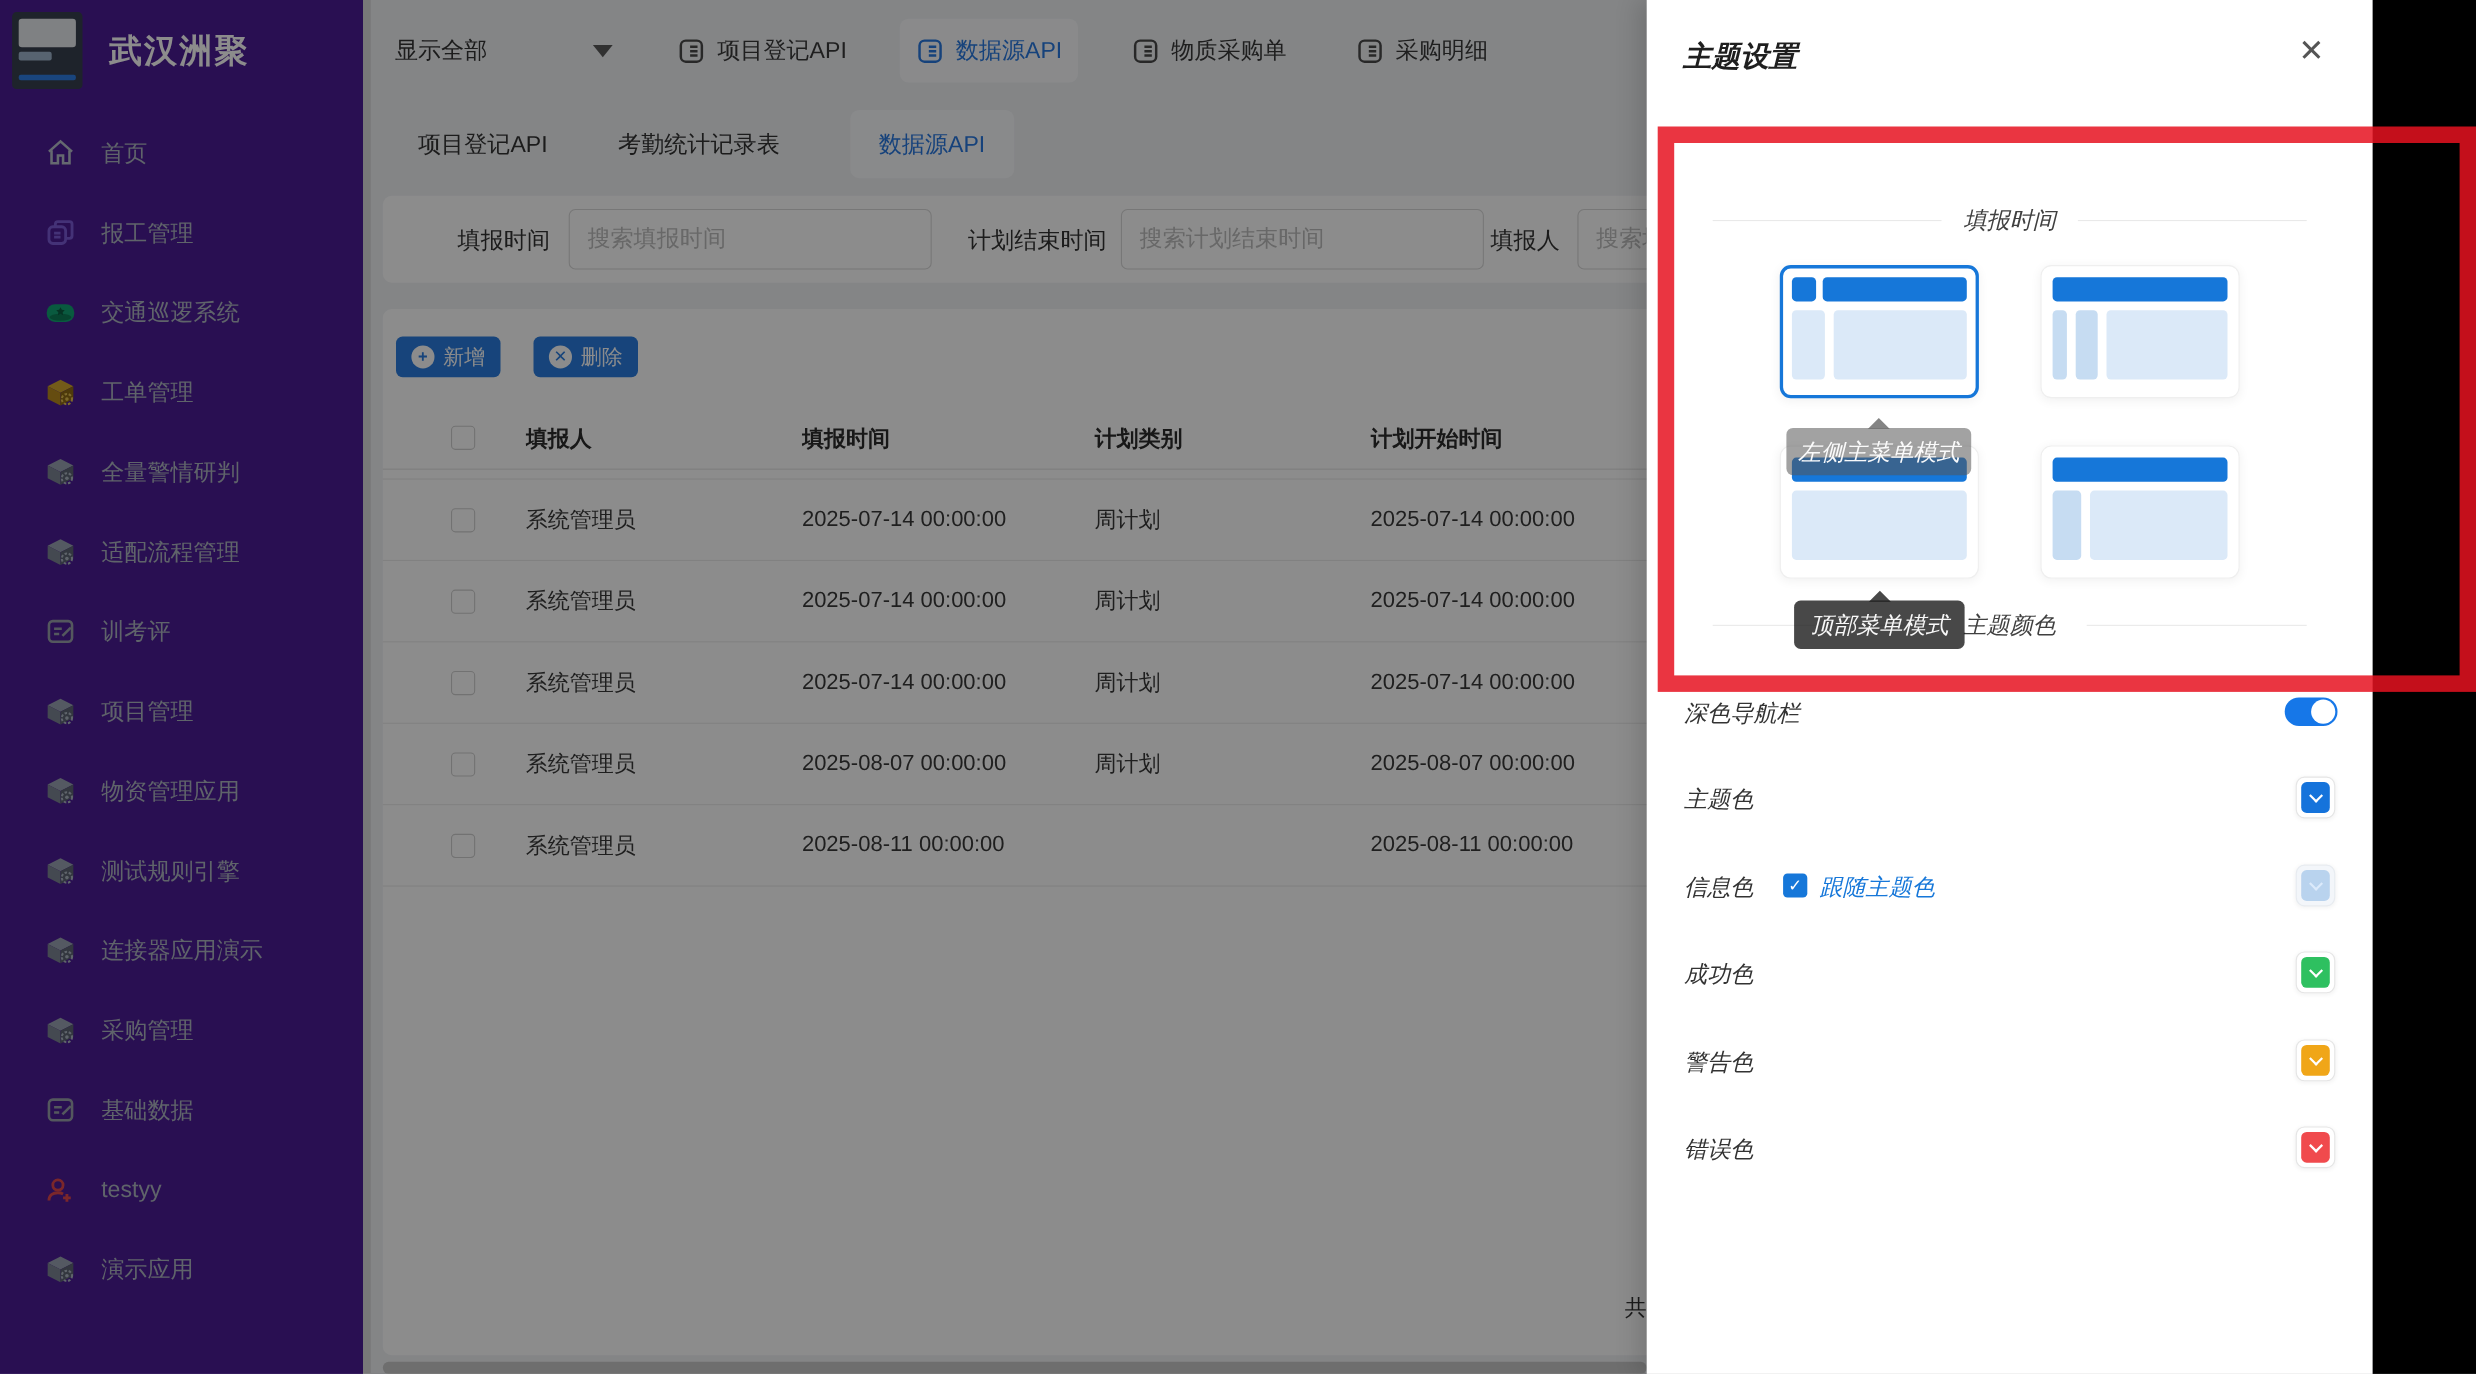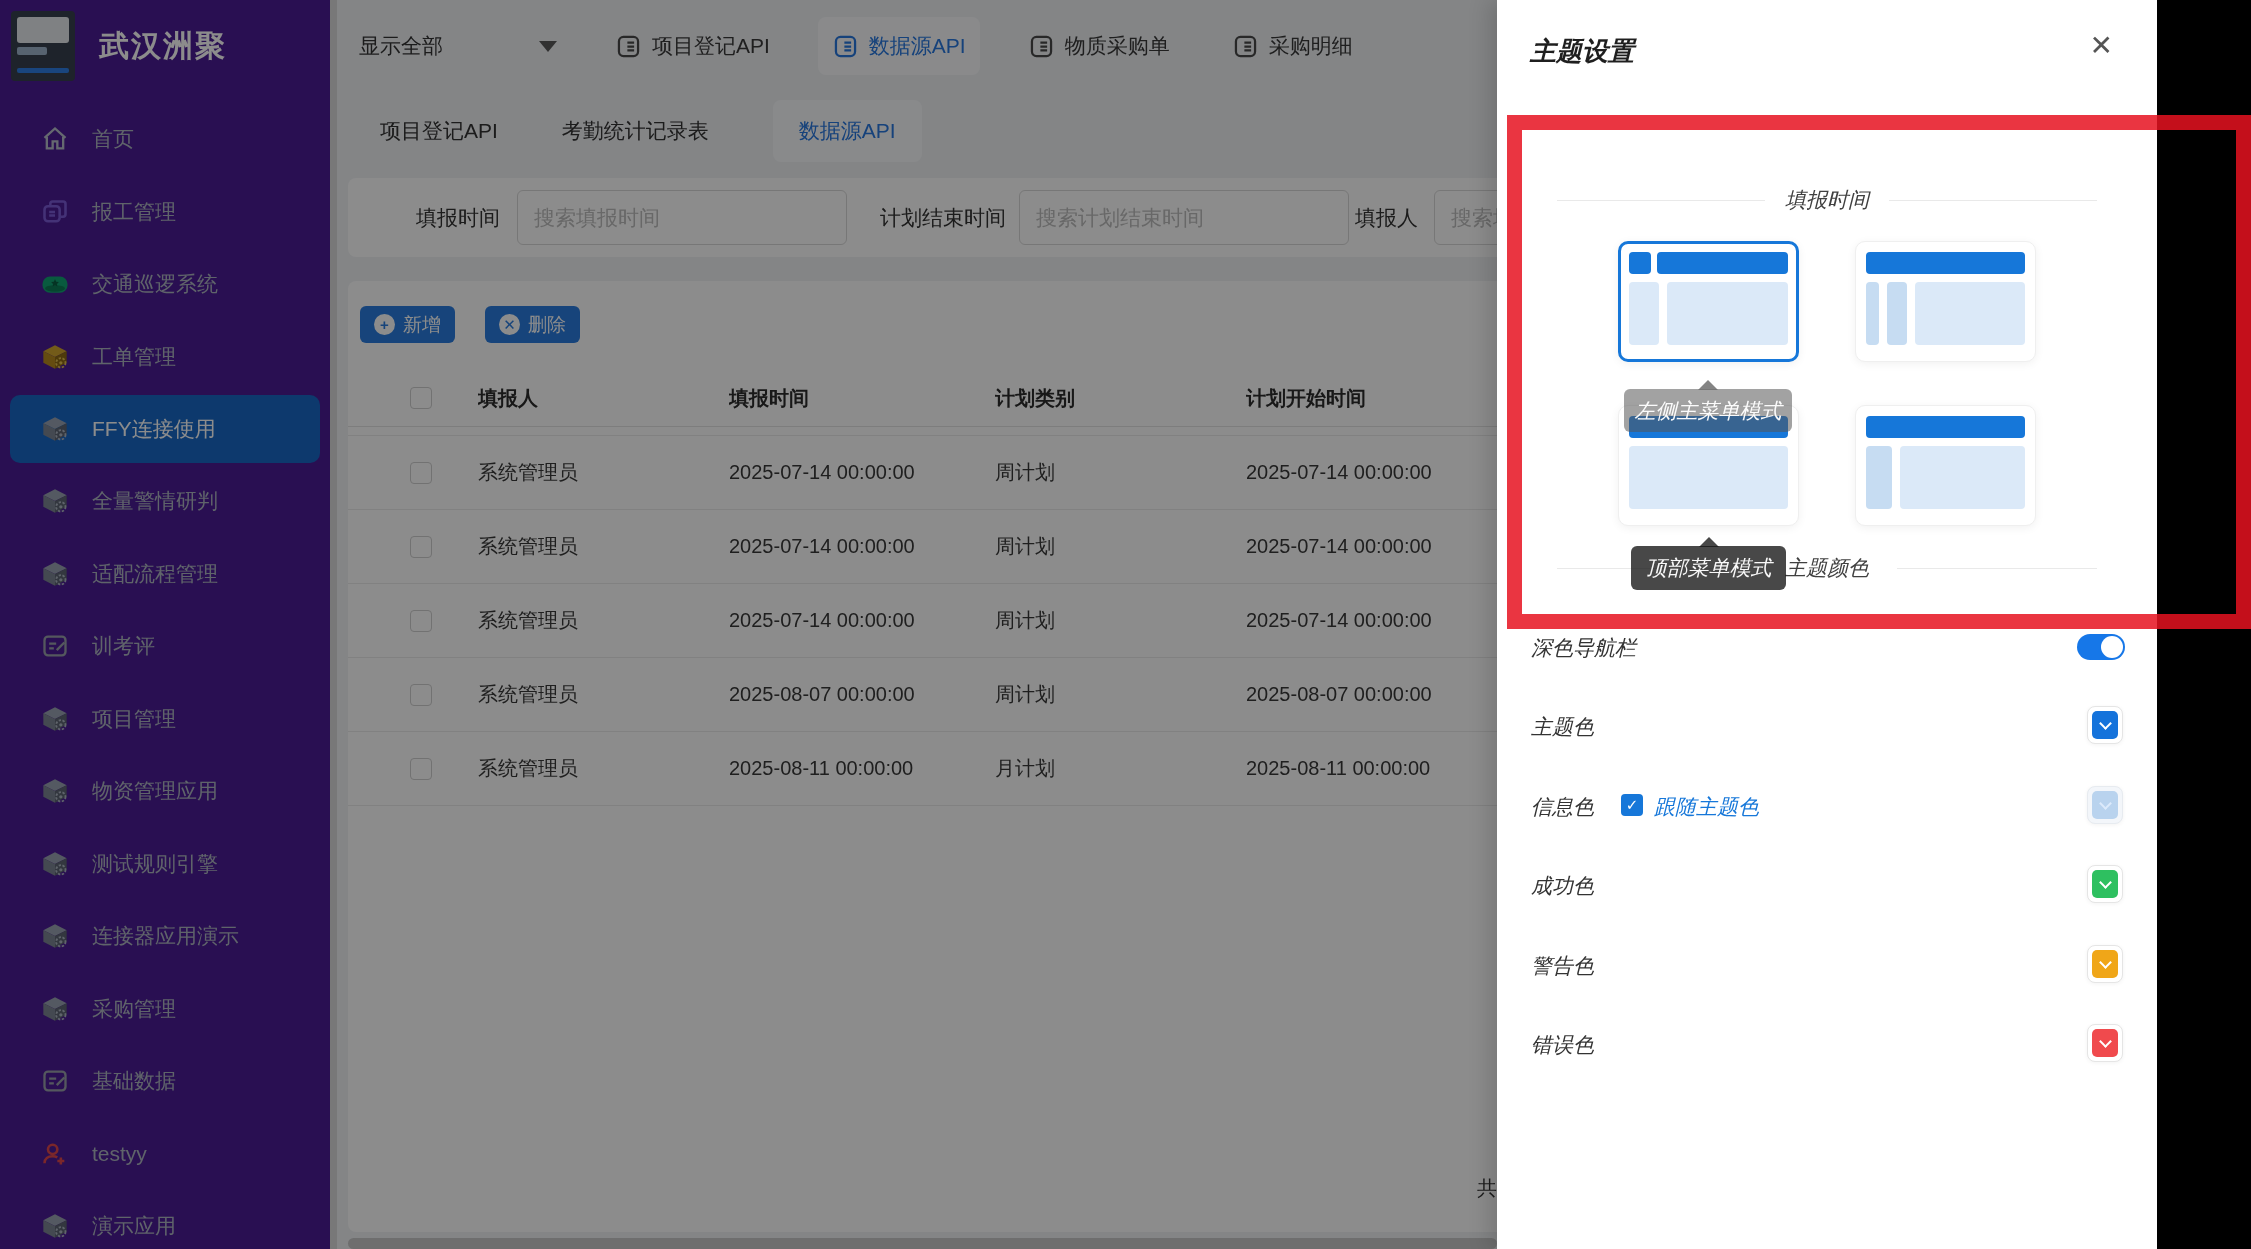--- a/index.html
+++ b/index.html
@@ -141,32 +141,20 @@
             <svg width="28" height="28" viewBox="0 0 24 24">
               <path d="M12 2 2 7l10 5 10-5z" fill="#d2a62e"></path>
               <path d="M2 7v10l10 5V12z" fill="#b98a1e"></path>
               <path d="M22 7v10l-10 5V12z" fill="#8f6a13"></path>
               <circle cx="17" cy="17" r="4" fill="none" stroke="#e3c04f" stroke-width="1.6" stroke-dasharray="2 1.3"></circle>
               <circle cx="17" cy="17" r="1.4" fill="#e3c04f"></circle>
             </svg>
           </span>
         <span>工单管理</span>
       </div>
-      <div class="mi active">
-        <span class="ic">
-            <svg width="28" height="28" viewBox="0 0 24 24">
-              <path d="M12 2 2 7l10 5 10-5z" fill="#9aa3b2"></path>
-              <path d="M2 7v10l10 5V12z" fill="#7d8694"></path>
-              <path d="M22 7v10l-10 5V12z" fill="#5d6573"></path>
-              <circle cx="17" cy="17" r="4" fill="none" stroke="#aeb7c4" stroke-width="1.6" stroke-dasharray="2 1.3"></circle>
-              <circle cx="17" cy="17" r="1.4" fill="#aeb7c4"></circle>
-            </svg>
-          </span>
-        <span>FFY连接使用</span>
-      </div>
       <div class="mi">
         <span class="ic">
             <svg width="28" height="28" viewBox="0 0 24 24">
               <path d="M12 2 2 7l10 5 10-5z" fill="#9aa3b2"></path>
               <path d="M2 7v10l10 5V12z" fill="#7d8694"></path>
               <path d="M22 7v10l-10 5V12z" fill="#5d6573"></path>
               <circle cx="17" cy="17" r="4" fill="none" stroke="#aeb7c4" stroke-width="1.6" stroke-dasharray="2 1.3"></circle>
               <circle cx="17" cy="17" r="1.4" fill="#aeb7c4"></circle>
             </svg>
           </span>
@@ -392,21 +380,20 @@
       <span class="cb"></span>
       <div class="cell" style="left:130px;width:240px;">系统管理员</div>
       <div class="cell" style="left:381px;width:250px;">2025-08-07 00:00:00</div>
       <div class="cell" style="left:647px;width:240px;">周计划</div>
       <div class="cell" style="left:898px;width:260px;">2025-08-07 00:00:00</div>
     </div>
     <div class="trow" style="top:450px;">
       <span class="cb"></span>
       <div class="cell" style="left:130px;width:240px;">系统管理员</div>
       <div class="cell" style="left:381px;width:250px;">2025-08-11 00:00:00</div>
-      <div class="cell" style="left:647px;width:240px;">月计划</div>
       <div class="cell" style="left:898px;width:260px;">2025-08-11 00:00:00</div>
     </div>
     <div class="trow" style="top:524px;height:0;"></div>
 
     <div class="pag">共</div>
   </div>
 
   <div class="hscroll"></div>
 
   <div class="mask"></div>

